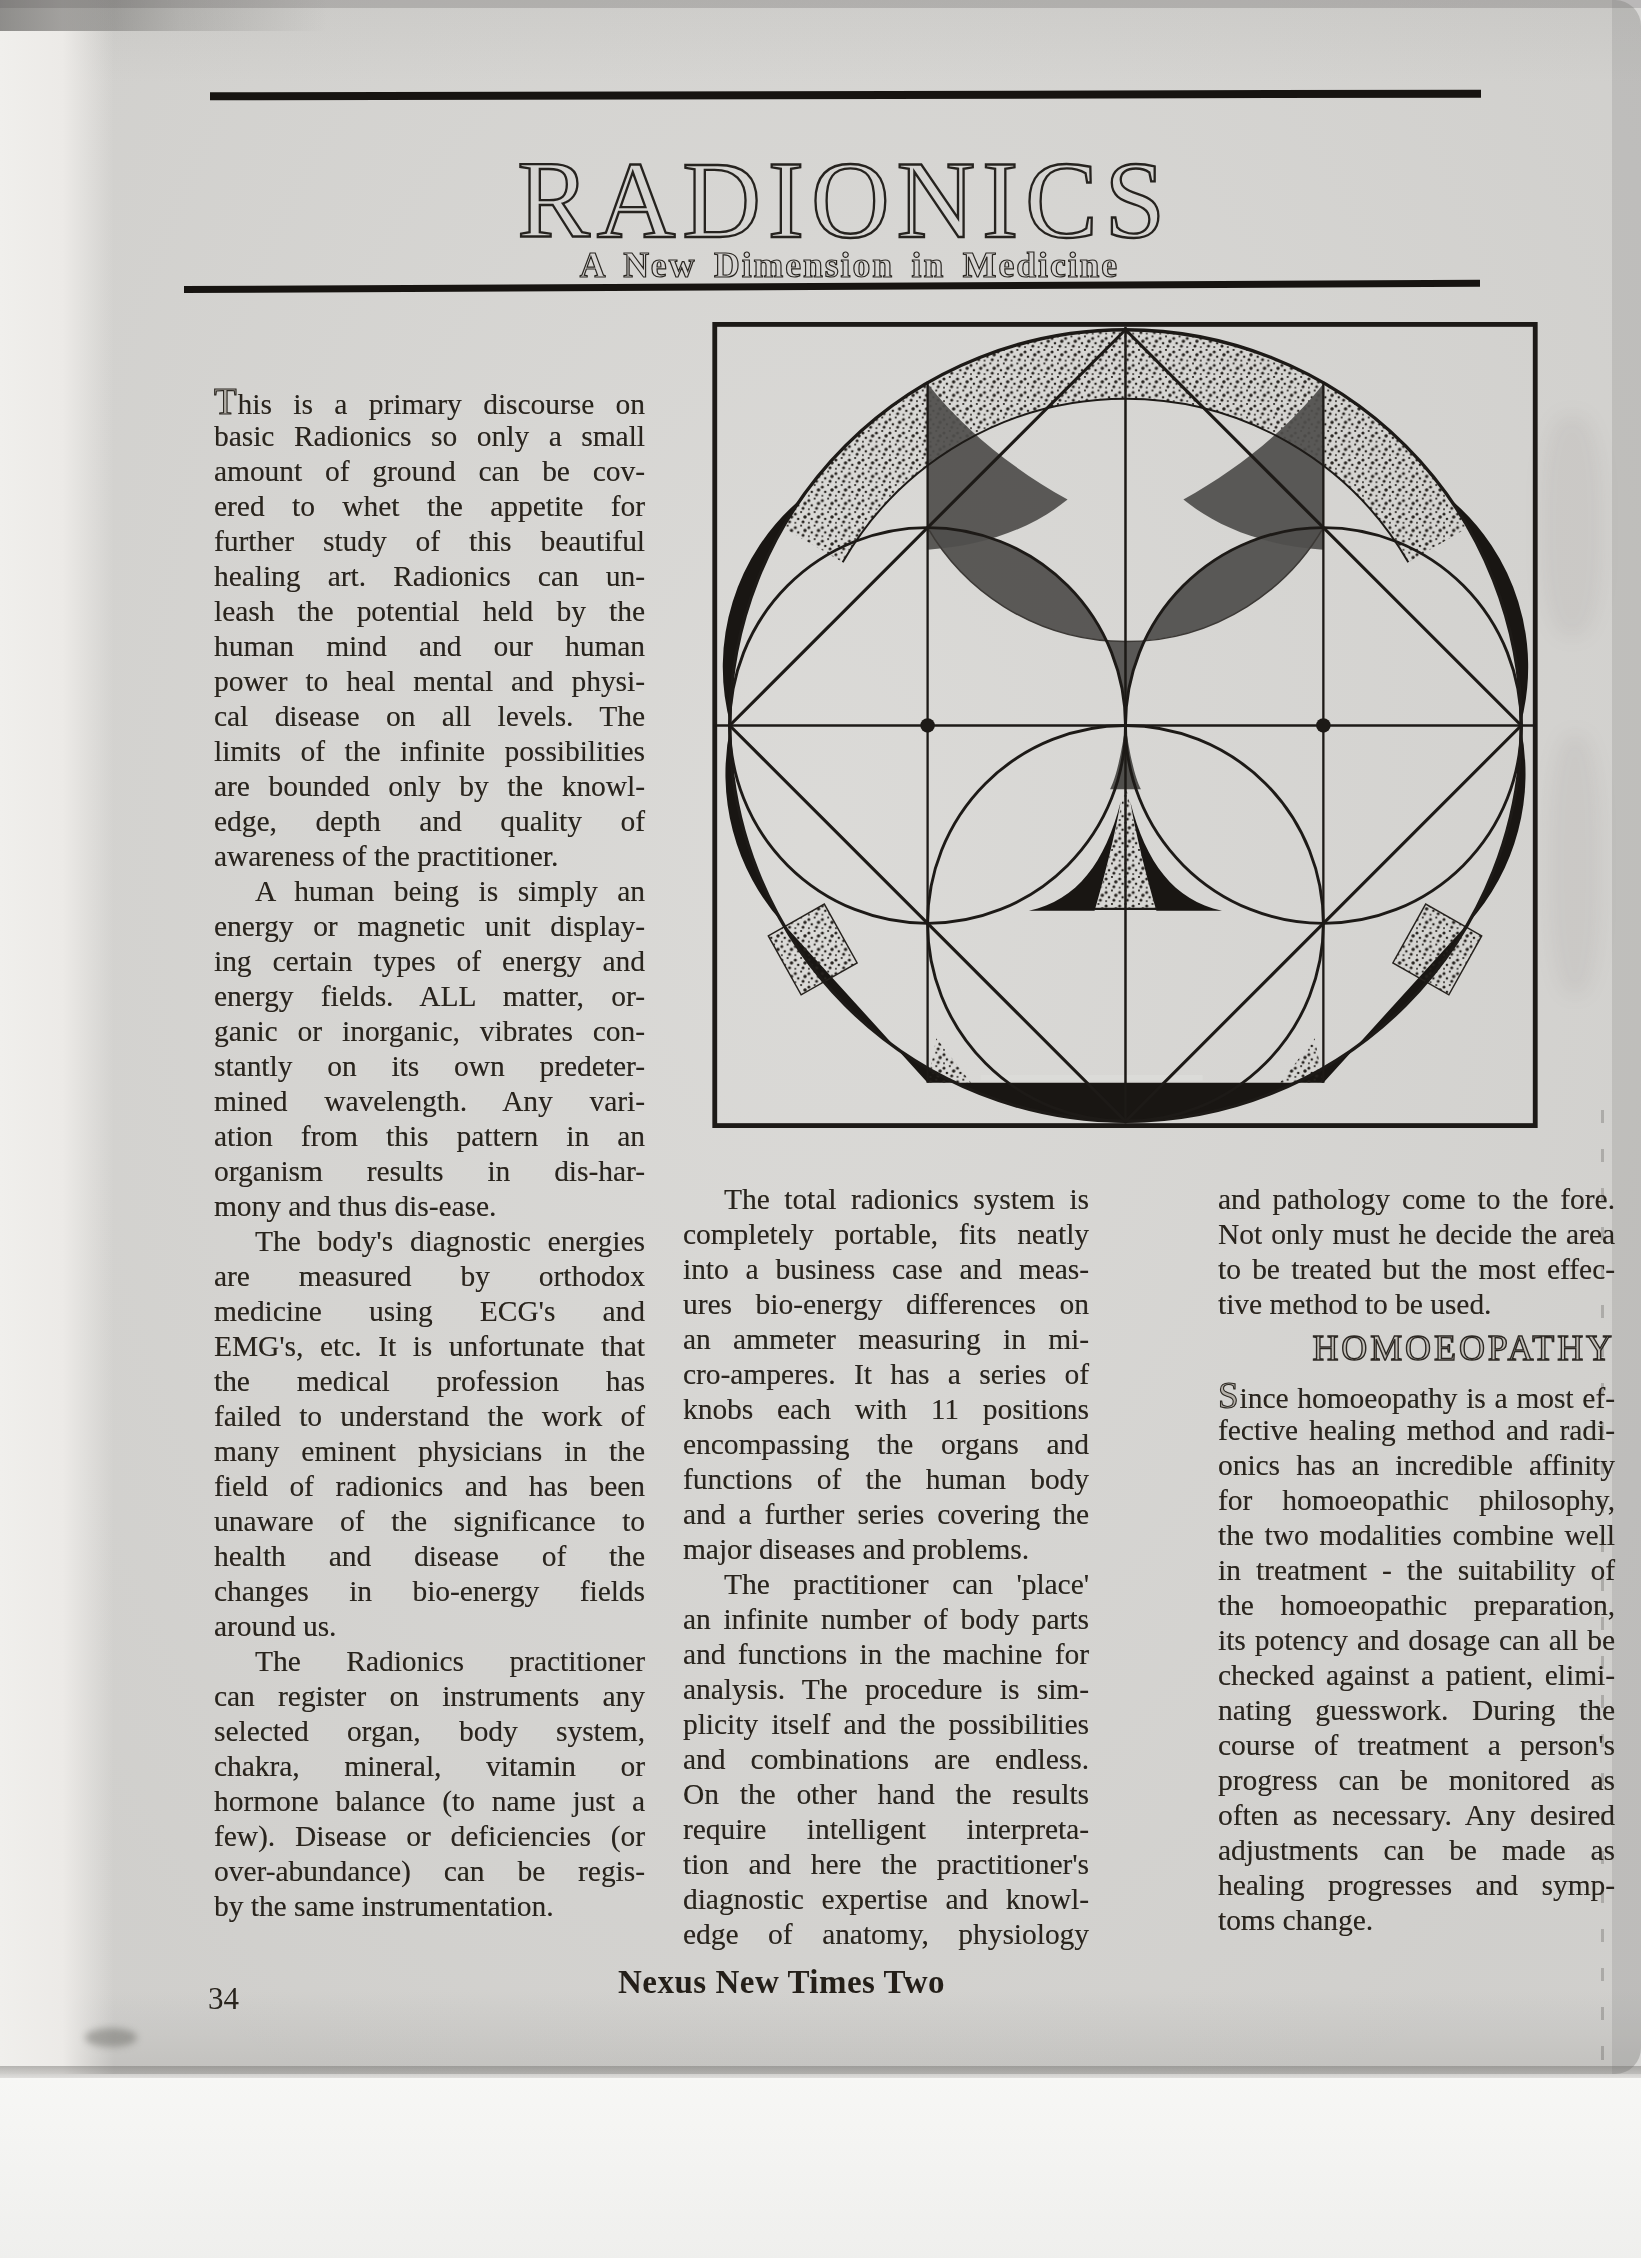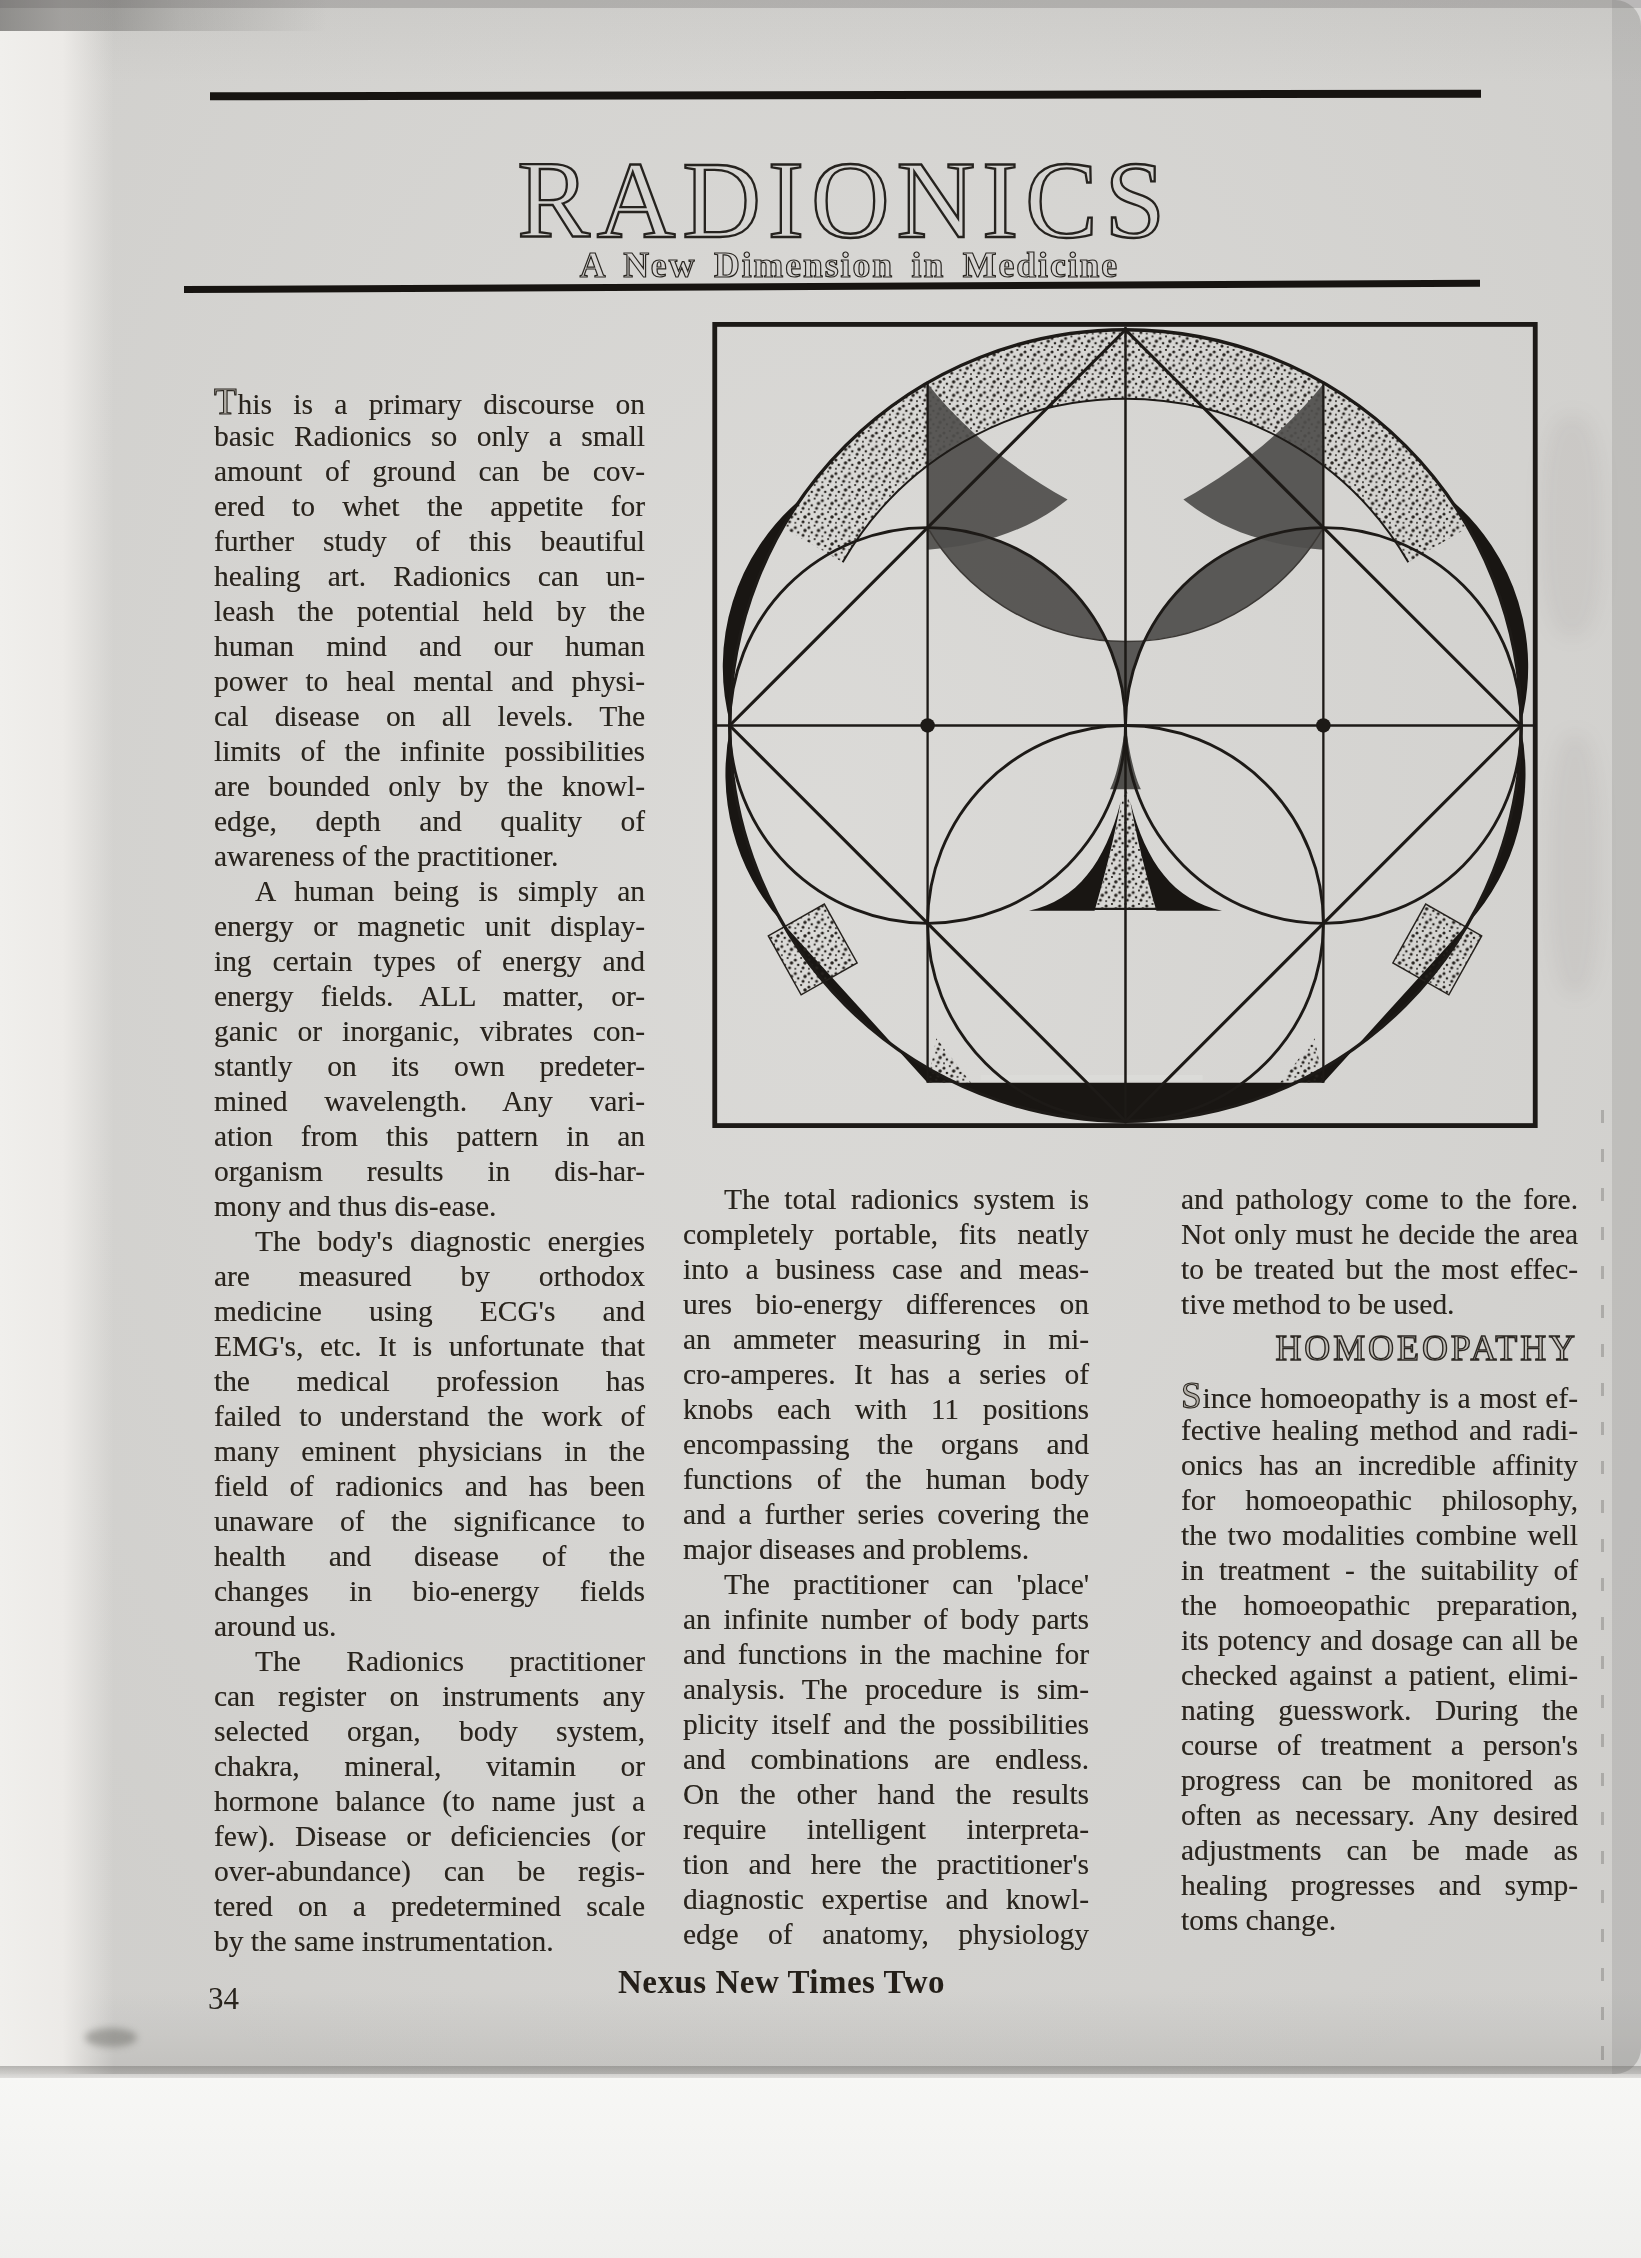--- a/index.html
+++ b/index.html
@@ -38,21 +38,21 @@
   .rule-sub{left:184px;top:286px;width:1296px;height:6.8px;transform:rotate(-0.28deg);transform-origin:left center;}
   .masthead-svg{position:absolute;left:0;top:0;width:1641px;height:309px;}
   .title-text{font-family:"Liberation Serif",serif;font-size:113px;letter-spacing:7px;
     fill:none;stroke:#26231f;stroke-width:2.4px;}
   .subtitle-text{font-family:"Liberation Serif",serif;font-size:37px;font-weight:bold;letter-spacing:2px;word-spacing:7px;
     fill:rgba(214,213,210,0.25);stroke:#2a2722;stroke-width:1.25px;}
   
   .col{position:absolute;color:#29241d;font-size:29.4px;}
   .col-left{left:214px;top:384px;width:431px;}
   .col-middle{left:683px;top:1182px;width:406px;}
-  .col-right{left:1181px;top:1182px;width:397px;}
+  .col-right{left:1218px;top:1182px;width:397px;}
   .para{margin:0;}
   .line{line-height:35px;height:35px;white-space:nowrap;
     text-align:justify;text-align-last:justify;
     text-shadow:0.2px 0.2px 0.3px rgba(45,38,30,0.45);}
   .line{white-space:normal;}
   .line.last{text-align-last:left;}
   .line.indent{text-indent:41px;}
   .fancy-initial{font-size:37px;-webkit-text-stroke:1.1px #2e2a24;color:#b3afa8;letter-spacing:1px;}
   .col-heading{text-align:right;font-size:36px;line-height:44px;letter-spacing:2.9px;
     margin:3.9px 0 7.7px 0;color:#c2bfb9;-webkit-text-stroke:1.4px #2c2823;
@@ -178,21 +178,20 @@
         <div class="line last">around us.</div>
       </div>
       <div class="para">
         <div class="line indent">The Radionics practitioner</div>
         <div class="line">can register on instruments any</div>
         <div class="line">selected organ, body system,</div>
         <div class="line">chakra, mineral, vitamin or</div>
         <div class="line">hormone balance (to name just a</div>
         <div class="line">few). Disease or deficiencies (or</div>
         <div class="line">over-abundance) can be regis-</div>
-        <div class="line">tered on a predetermined scale</div>
         <div class="line last">by the same instrumentation.</div>
       </div>
     </div>
   <div class="col col-middle">
       <div class="para">
         <div class="line indent">The total radionics system is</div>
         <div class="line">completely portable, fits neatly</div>
         <div class="line">into a business case and meas-</div>
         <div class="line">ures bio-energy differences on</div>
         <div class="line">an ammeter measuring in mi-</div>

